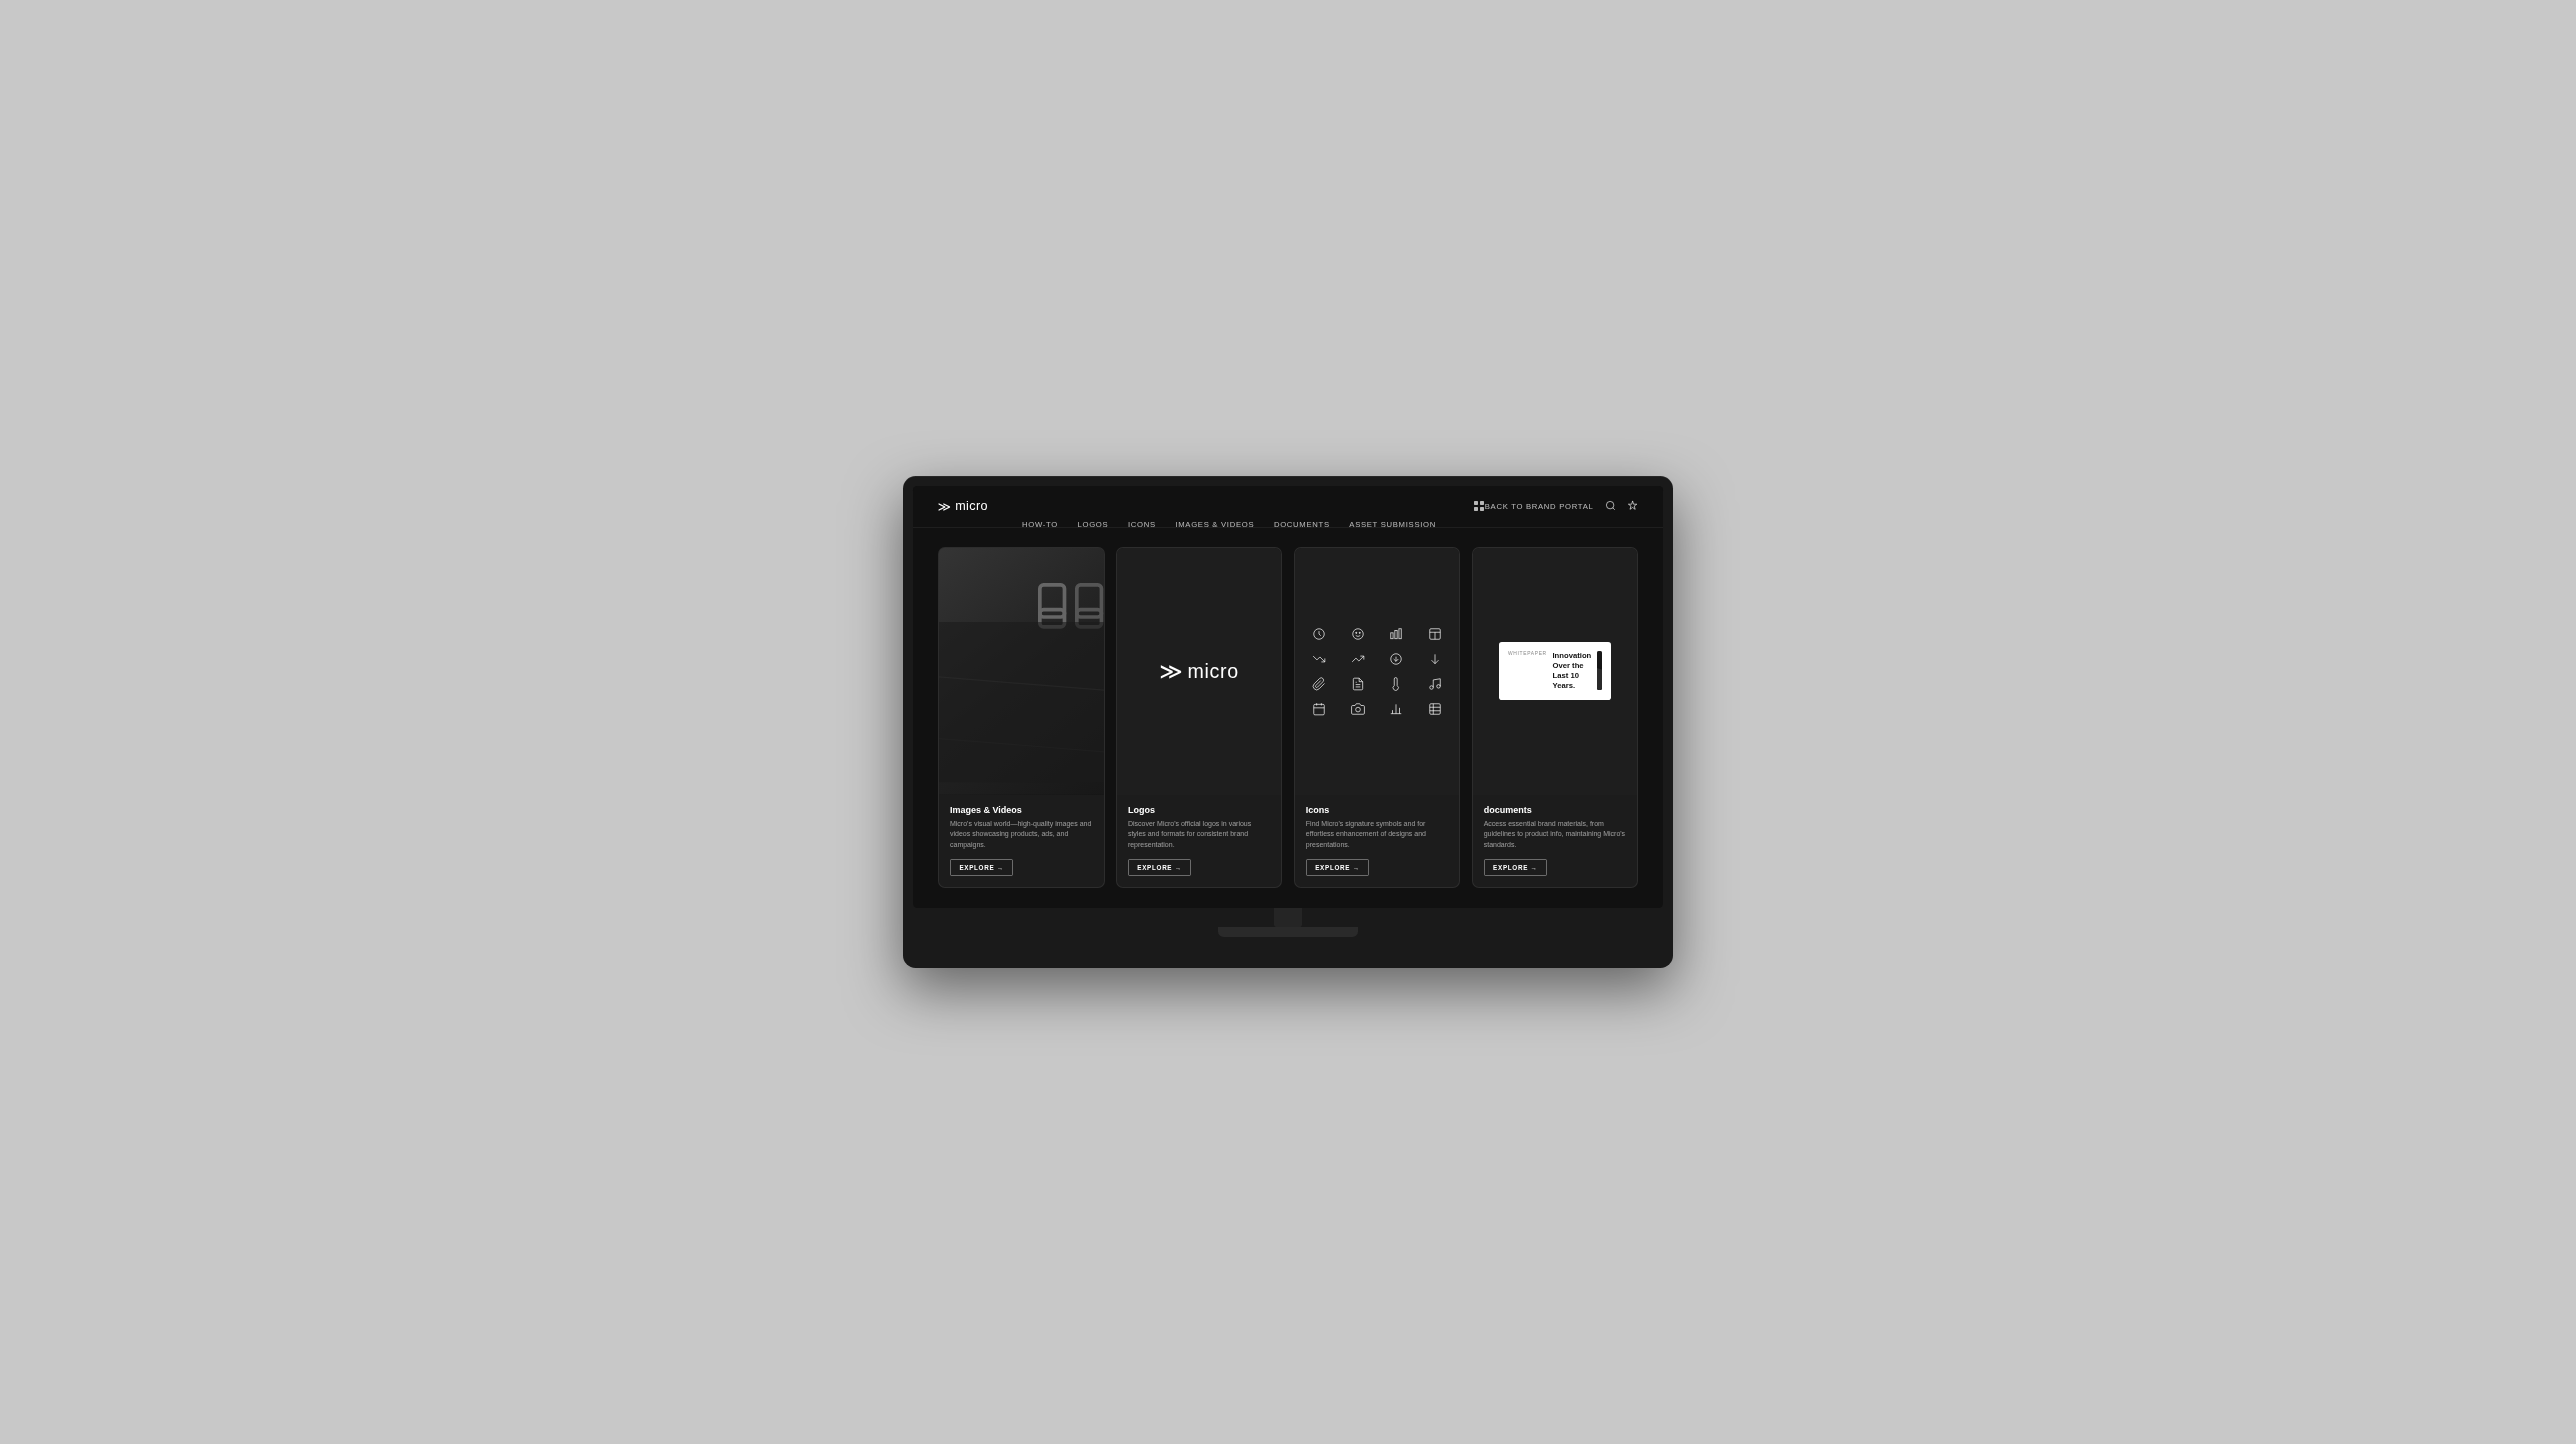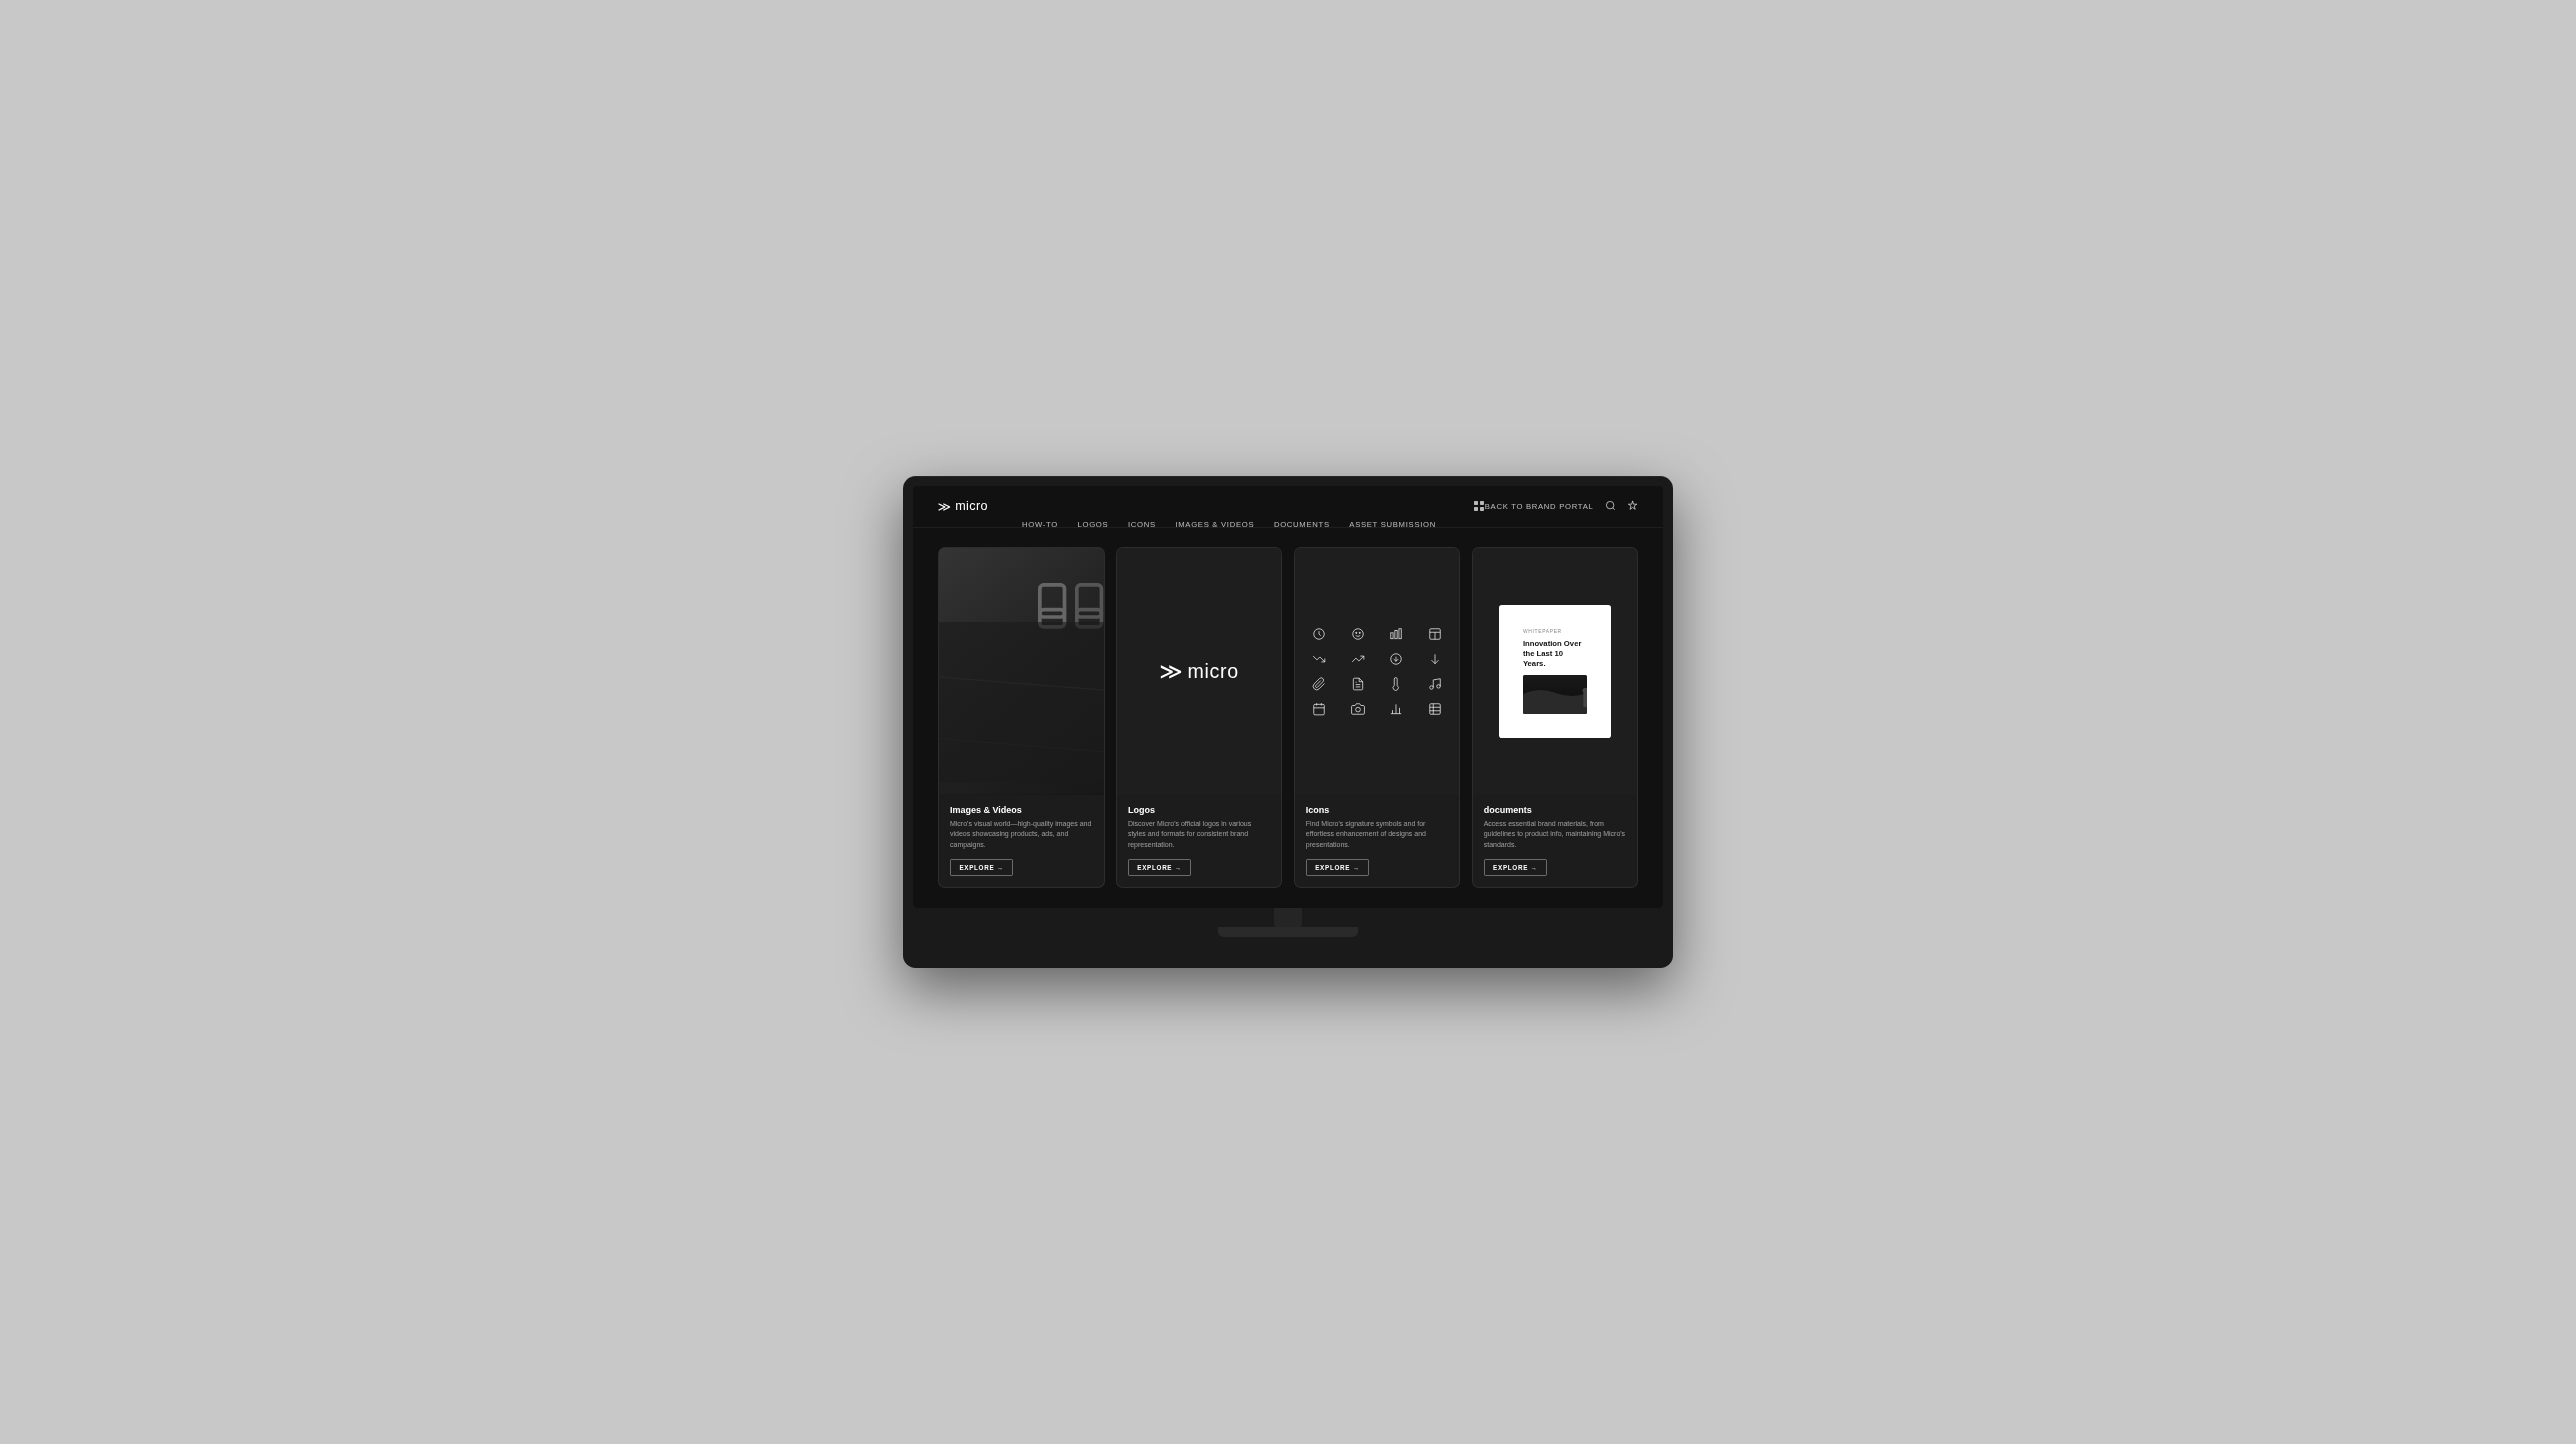--- a/index.html
+++ b/index.html
@@ -268,23 +268,22 @@
       align-items: center;
       justify-content: center;
       padding: 11.2px;
     }
 
     .whitepaper-preview {
       background: white;
       border-radius: 2.8px;
       width: 100%;
       max-width: 112px;
-      padding: 24px;
-      display: flex;
-      flex-direction: column;
+      padding: 9px;
+      display: flex;
       gap: 5.6px;
     }
 
     .wp-label {
       font-size: 4.9px;
       color: #888;
       text-transform: uppercase;
       letter-spacing: 0.7px;
     }
 

